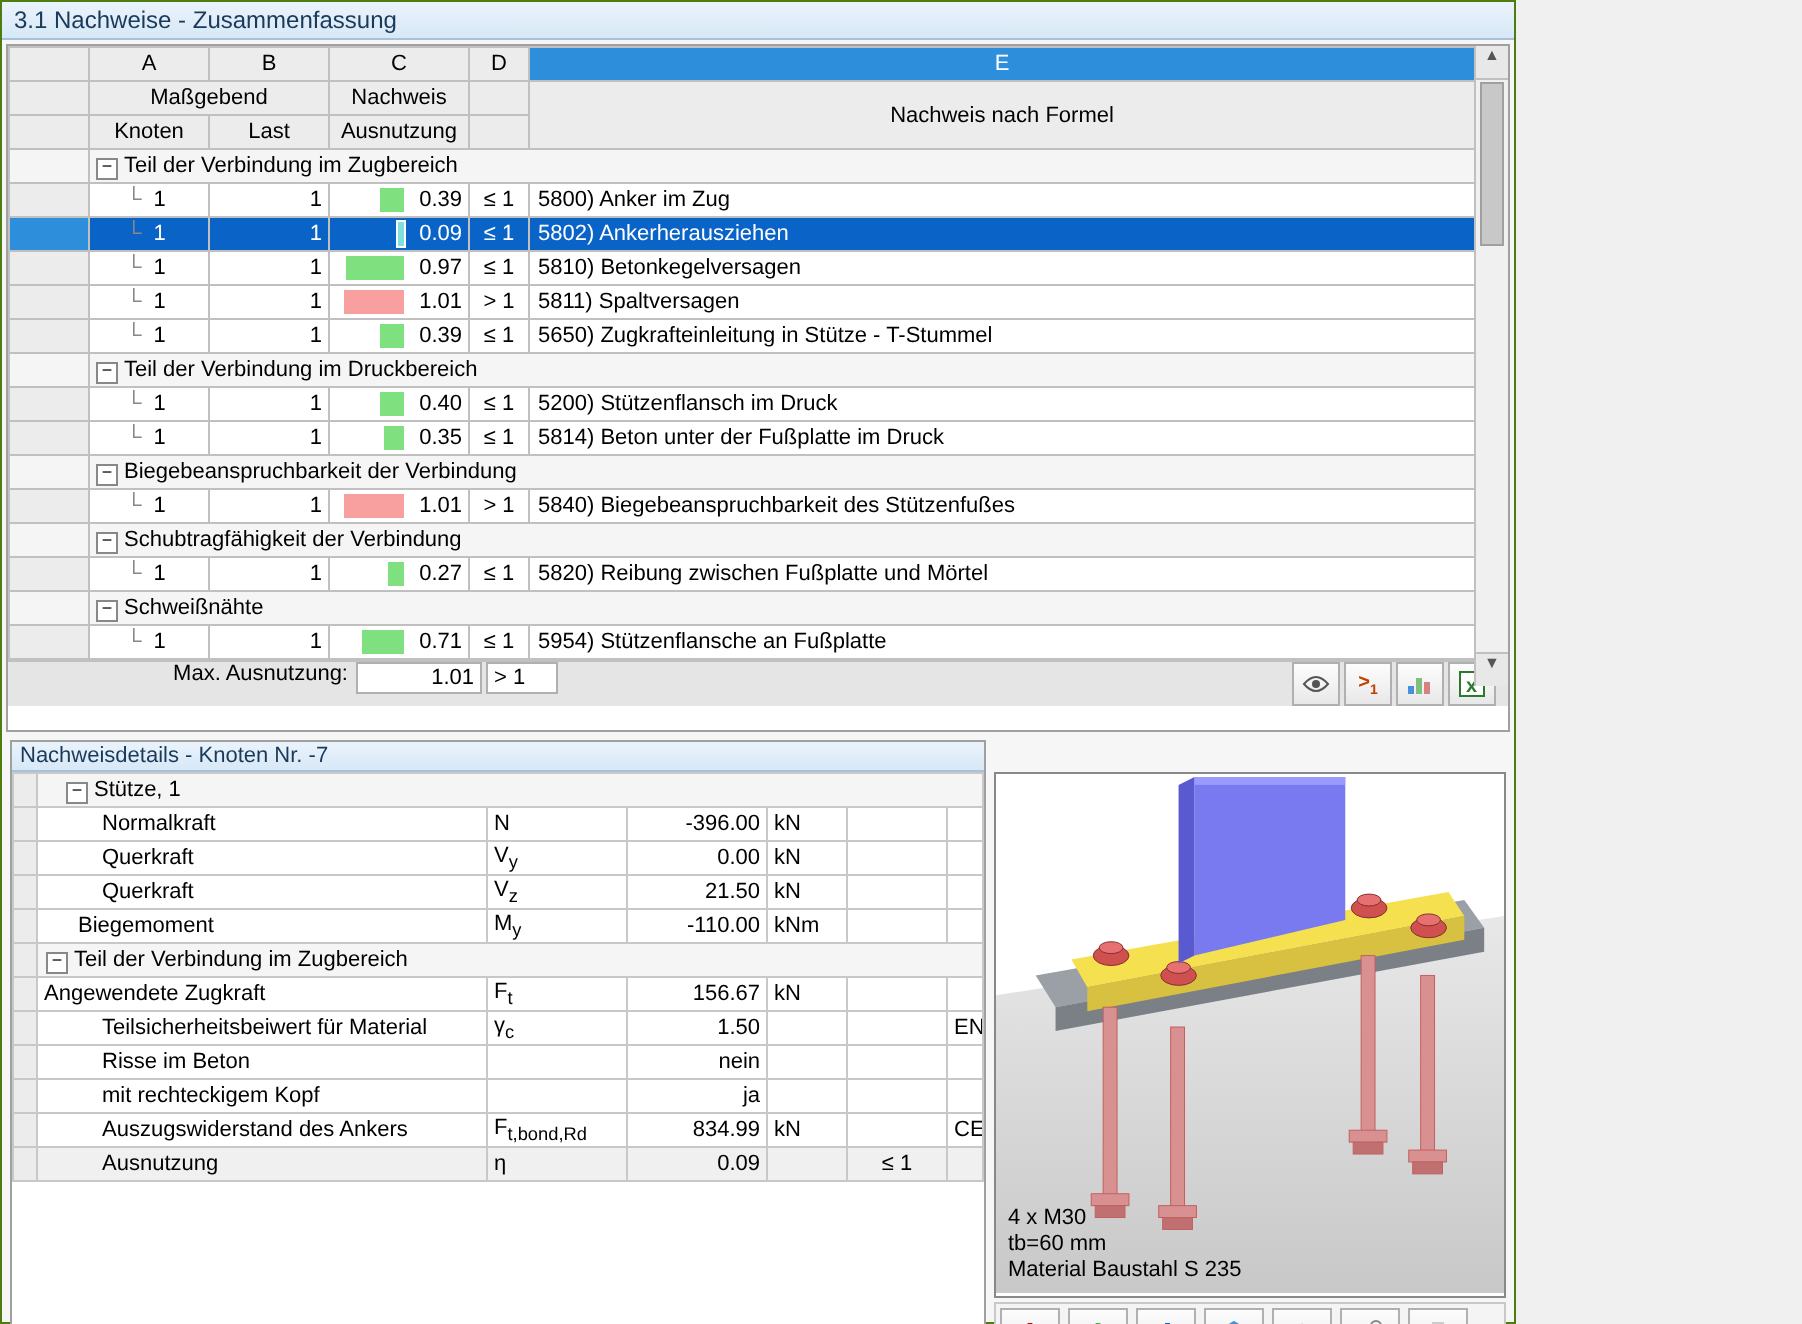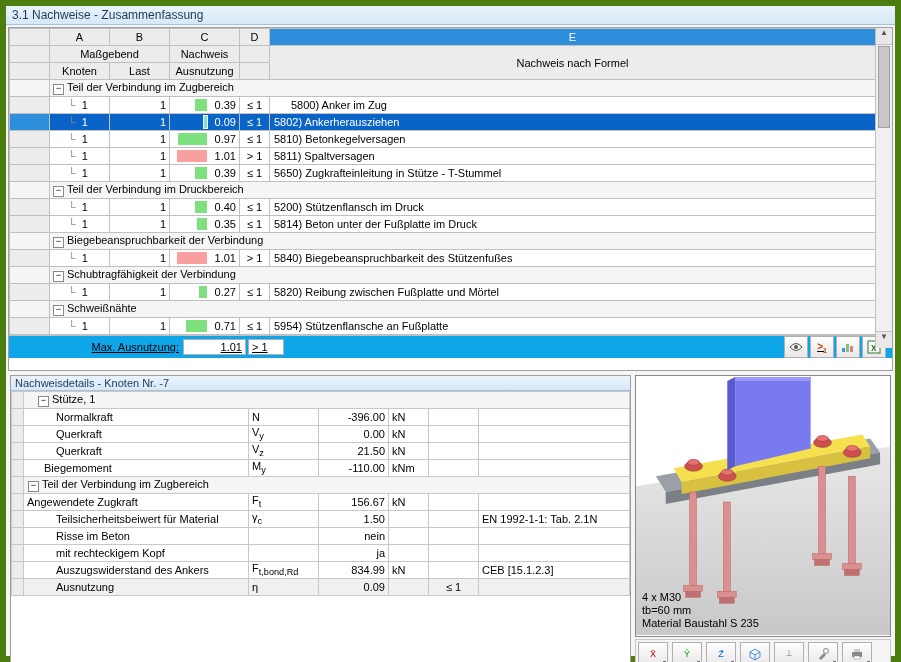--- a/index.html
+++ b/index.html
@@ -1,38 +1,38 @@
 <!DOCTYPE html>
 <html><head>
 <meta charset="utf-8">
 <style>
 html,body{margin:0;padding:0;font-family:"Segoe UI",Tahoma,Arial,sans-serif;font-size:11px;background:#f0f0f0;color:#000;}
-.window{width:901px;height:662px;background:#f6f6f6;display:flex;flex-direction:column;border:6px solid #4d7c0f;box-sizing:border-box;position:relative;}
+.window{width:758px;height:662px;background:#f6f6f6;display:flex;flex-direction:column;border:1px solid #4d7c0f;box-sizing:border-box;position:relative;}
 .caption{background:linear-gradient(#eaf3fb,#d7e8f7);padding:2px 6px;font-size:12px;color:#1a3a5a;border-bottom:1px solid #a8c0d8;}
 .top-pane{flex:0 0 342px;display:flex;flex-direction:column;border:1px solid #a0a0a0;margin:2px;background:#fff;position:relative;}
 .bottom-pane{flex:1;display:flex;gap:4px;padding:2px 4px 4px 4px;box-sizing:border-box;}
 .details{flex:1;border:1px solid #a0a0a0;background:#fff;display:flex;flex-direction:column;min-width:0;}
 .viewer{flex:0 0 256px;display:flex;flex-direction:column;gap:2px;}
-.viewer-canvas{flex:1;border:1px solid #888;background:#fff;position:relative;overflow:hidden;}
+.viewer-canvas{flex:1;border:1px solid #888;background:#fff;position:relative;overflow:hidden;margin-top:16px;}
 .viewer-toolbar{height:26px;display:flex;gap:4px;align-items:center;padding:1px 2px;border:1px solid #c8c8c8;background:#f4f4f4;}
 .vt-btn{width:28px;height:22px;border:1px solid #b0b0b0;background:linear-gradient(#fdfdfd,#e8e8e8);display:inline-flex;align-items:center;justify-content:center;cursor:pointer;font-size:9px;position:relative;}
 .vt-btn .dd{position:absolute;right:1px;bottom:0;font-size:6px;color:#555;}
 .tbl{border-collapse:collapse;width:100%;table-layout:fixed;}
 .tbl td,.tbl th{border:1px solid #c0c0c0;padding:0 3px;height:16px;vertical-align:middle;overflow:hidden;white-space:nowrap;}
 .tbl th{background:#ececec;font-weight:normal;text-align:center;}
 .rowhdr{width:40px;background:#ececec;}
 .numcell{text-align:right;padding-right:4px;}
 .centercell{text-align:center;}
 .bar-td{position:relative;}
 .bar-fill{position:absolute;right:32px;top:2px;height:12px;}
 .grp-row td{background:#f5f5f5;}
 .sel-row td{background:#0a64c8;color:#fff;}
 .sel-row .bar-fill{outline:1px solid #fff;}
 .tree-btn{display:inline-block;width:9px;height:9px;border:1px solid #888;line-height:7px;text-align:center;font-size:9px;margin-right:3px;background:#fff;color:#000;}
-.footer-row{display:flex;align-items:center;height:22px;border-top:1px solid #c0c0c0;background:#0ea5e9;padding-left:60px;text-decoration:underline;}
+.footer-row{display:flex;align-items:flex-start;height:22px;border-top:1px solid #c0c0c0;background:#e5e5e5;padding-left:60px;}
 .footer-row .lbl{width:110px;text-align:right;padding-right:4px;}
 .footer-row .val{width:55px;border:1px solid #b0b0b0;background:#fff;text-align:right;padding:1px 3px;margin-right:2px;}
 .footer-row .cmp{width:28px;border:1px solid #b0b0b0;background:#fff;text-align:left;padding:1px 3px;}
 .icon-btns{margin-left:auto;display:flex;gap:2px;padding-right:6px;}
 .icon-btn{width:22px;height:20px;border:1px solid #b0b0b0;background:linear-gradient(#fdfdfd,#e8e8e8);display:flex;align-items:center;justify-content:center;cursor:pointer;}
 .details .caption2{background:linear-gradient(#eaf3fb,#d7e8f7);padding:1px 4px;color:#1a3a5a;border-bottom:1px solid #a8c0d8;}
 .dtbl{border-collapse:collapse;width:100%;table-layout:fixed;}
 .dtbl td{border:1px solid #c8c8c8;height:16px;padding:0 3px;white-space:nowrap;overflow:hidden;}
 .dtbl .hdr{background:#ececec;}
 .dtbl .sec{background:#f5f5f5;}
@@ -86,21 +86,21 @@
     <tr class="grp-row">
             <td class="rowhdr"></td>
             <td colspan="5"><span class="tree-btn">−</span>Teil der Verbindung im Zugbereich</td>
           </tr>
           <tr>
             <td class="rowhdr"></td>
             <td class="numcell" style="padding-left: 18px; text-align: left;"><span style="color:#888;margin-right:6px;">└</span>1</td>
             <td class="numcell">1</td>
             <td class="numcell bar-td"><span class="bar-fill" style="width:11.700000000000001px;background:#7fe07f;"></span>0.39</td>
             <td class="centercell">≤ 1</td>
-            <td style="padding-left: 21px;">5800) Anker im Zug</td>
+            <td style="padding-left: 4px;">5800) Anker im Zug</td>
           </tr>
           <tr class="sel-row">
             <td class="rowhdr" style="background: rgb(45, 143, 220);"></td>
             <td class="numcell" style="padding-left: 18px; text-align: left; color: rgb(255, 255, 255);"><span style="color:#888;margin-right:6px;">└</span>1</td>
             <td class="numcell">1</td>
             <td class="numcell bar-td"><span class="bar-fill" style="width:2.6999999999999997px;background:#7fe0e0;"></span>0.09</td>
             <td class="centercell">≤ 1</td>
             <td style="padding-left: 4px;">5802) Ankerherausziehen</td>
           </tr>
           <tr>

